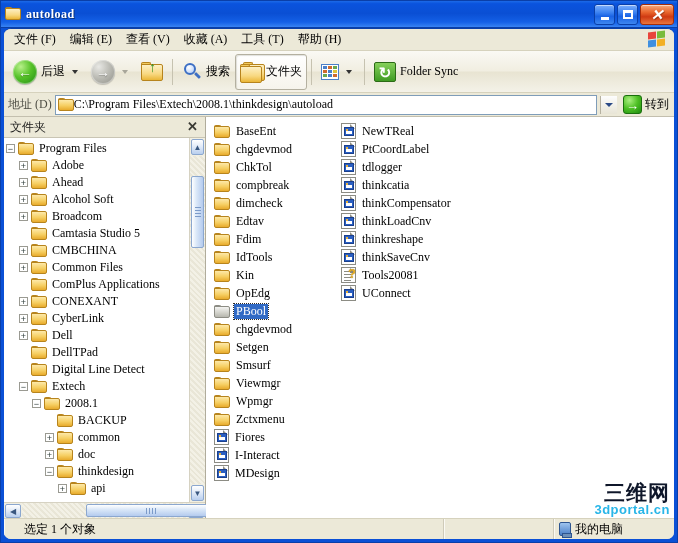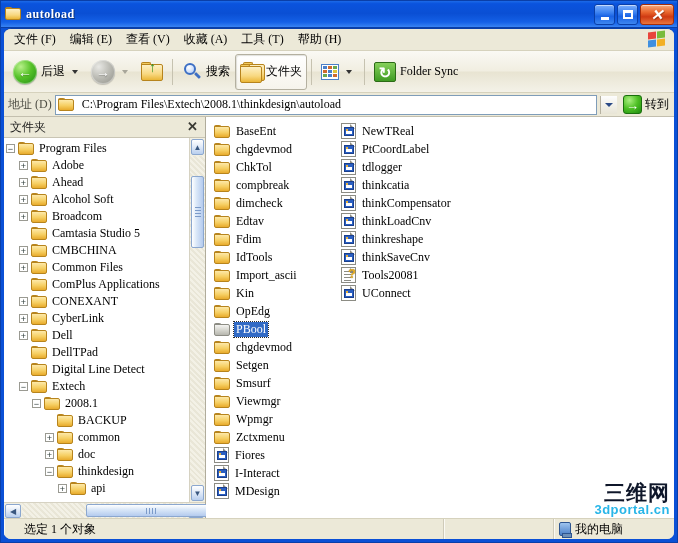--- a/index.html
+++ b/index.html
@@ -171,21 +171,21 @@
   
   .addressbar {
     height: 24px; flex: none; display: flex; align-items: center;
     background: #ece9d8; padding: 0 2px 0 4px; gap: 3px;
     border-bottom: 1px solid #c3bfae;
   }
   .addr-label { font-size: 12px; font-family: "Liberation Serif", serif; color: #4d4d44; white-space: nowrap; }
   .addr-field {
     flex: 1 1 auto; height: 20px; background: #fff;
     border: 1px solid #7f9db9; display: flex; align-items: center;
-    padding: 0 2px; gap: 8px; overflow: hidden;
+    padding: 0 2px; gap: 0; overflow: hidden;
   }
   .addr-text {
     font-family: "Liberation Serif", serif; font-size: 12px; color: #000;
     white-space: nowrap; overflow: hidden;
   }
   .addr-drop {
     width: 17px; height: 18px; flex: none;
     background: linear-gradient(180deg,#fdfdfd 0%,#e8e5d6 100%);
     border-left: 1px solid #b5b1a0;
     display: flex; align-items: center; justify-content: center;
@@ -694,27 +694,20 @@
                 <span class="tab"></span>
                 <span class="back"></span>
               </span>
               <span class="name">IdTools</span>
             </div>
             <div class="frow">
               <span class="fol">
                 <span class="tab"></span>
                 <span class="back"></span>
               </span>
-              <span class="name">Import_ascii</span>
-            </div>
-            <div class="frow">
-              <span class="fol">
-                <span class="tab"></span>
-                <span class="back"></span>
-              </span>
               <span class="name">Kin</span>
             </div>
             <div class="frow">
               <span class="fol">
                 <span class="tab"></span>
                 <span class="back"></span>
               </span>
               <span class="name">OpEdg</span>
             </div>
             <div class="frow selected">

